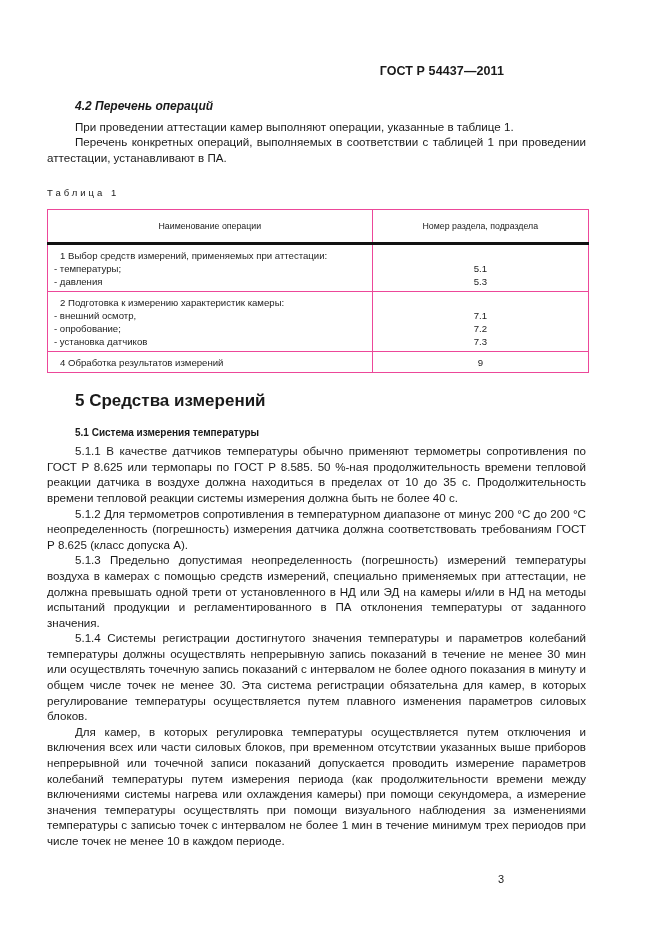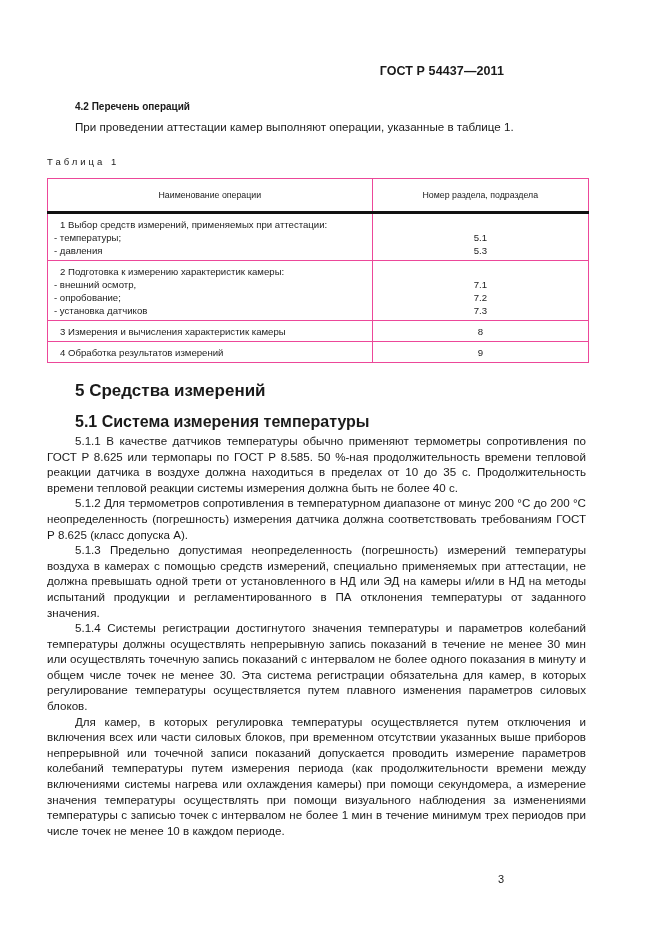--- a/index.html
+++ b/index.html
@@ -2,40 +2,41 @@
 <html><head>
   <meta charset="utf-8">
   <style>
     html, body { margin: 0; padding: 0; background: #ffffff; }
     body { width: 661px; height: 936px; position: relative; overflow: hidden;
            font-family: "Liberation Sans", sans-serif; color: #1a1a1a; }
     .page { position: absolute; left: 0; top: 0; width: 580px; height: 936px; }
     .doc-header { position: absolute; top: 64px; right: 76px; font-weight: bold; font-size: 12.5px; letter-spacing: 0.1px; }
     .content { position: absolute; left: 47px; top: 94px; width: 539px; font-size: 11.6px; line-height: 15.6px; }
     .p { margin: 0; text-align: justify; text-indent: 28px; }
-    .h2 { margin: 5px 0 4px 28px; font-weight: bold; font-size: 10px; }
+    .h2 { margin: 5px 0 4px 28px; font-weight: bold; font-size: 12px; font-style: italic; }
     .h1 { margin: 20px 0 16px 28px; font-weight: bold; font-size: 17px; }
-    .h2b { margin: 6px 0 3px 28px; font-weight: bold; font-size: 16px; }
+    .h2b { margin: 6px 0 3px 28px; font-weight: bold; font-size: 10px; }
     .table-caption { margin: 20px 0 8px 0; font-size: 9.5px; letter-spacing: 3px; }
     table.t1 { width: 542px; border-collapse: collapse; font-size: 9.6px; line-height: 13px; color: #222; }
     table.t1 td, table.t1 th { border: 1px solid #ec4899; vertical-align: top; padding: 4px 8px 3px 22px; }
     table.t1 th { font-weight: normal; text-align: center; padding: 10px 4px 9px 4px; font-size: 8.8px; border-bottom: 3px solid #111; }
     table.t1 td.num { text-align: center; padding-left: 4px; padding-right: 4px; }
     table.t1 td.first { padding-left: 6px; }
     .page-number { position: absolute; top: 873px; right: 76px; font-size: 11px; }
   </style>
 </head>
 <body>
 
 <div class="page">
   <div class="doc-header">ГОСТ Р 54437—2011</div>
 
   <div class="content">
     <div class="h2">4.2 Перечень операций</div>
     <p class="p">При проведении аттестации камер выполняют операции, указанные в таблице 1.</p>
+    <p class="p">Перечень конкретных операций, выполняемых в соответствии с таблицей 1 при проведении аттестации, устанавливают в ПА.</p>
 
     <div class="table-caption">Таблица 1</div>
     <table class="t1">
       <colgroup>
           <col style="width:60%">
           <col style="width:40%">
         </colgroup>
       <tbody>
           <tr>
         <th>Наименование операции</th>
@@ -62,26 +63,20 @@
         </td>
         <td class="num">
           <div>&nbsp;</div>
           <div>7.1</div>
           <div>7.2</div>
           <div>7.3</div>
         </td>
       </tr>
       <tr>
         <td class="first">
-              <div style="padding-left:6px">3 Измерения и вычисления характеристик камеры</div>
-            </td>
-        <td class="num">8</td>
-      </tr>
-      <tr>
-        <td class="first">
               <div style="padding-left:6px">4 Обработка результатов измерений</div>
             </td>
         <td class="num">9</td>
       </tr>
     </tbody>
       </table>
 
     <div class="h1">5 Средства измерений</div>
     <div class="h2b">5.1 Система измерения температуры</div>
     <p class="p">5.1.1 В качестве датчиков температуры обычно применяют термометры сопротивления по ГОСТ Р 8.625 или термопары по ГОСТ Р 8.585. 50 %-ная продолжительность времени тепловой реакции датчика в воздухе должна находиться в пределах от 10 до 35 с. Продолжительность времени тепловой реакции системы измерения должна быть не более 40 с.</p>

